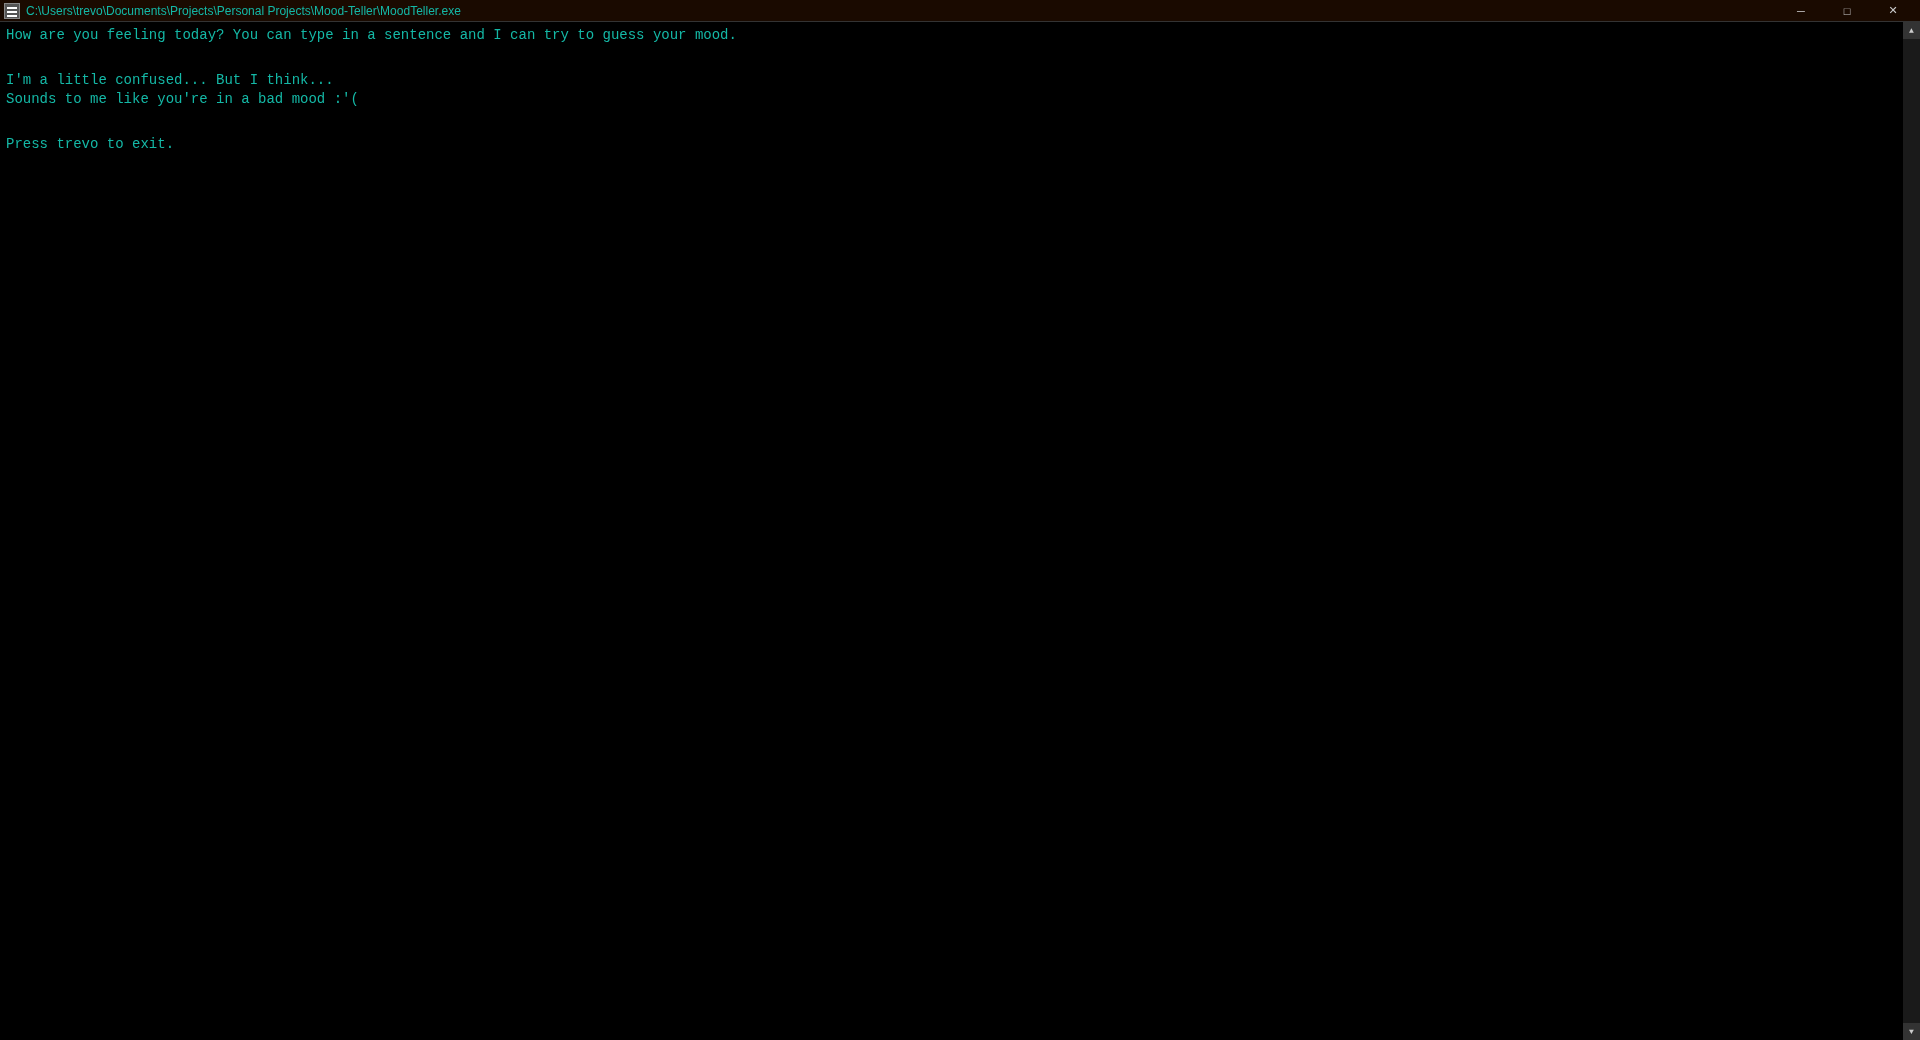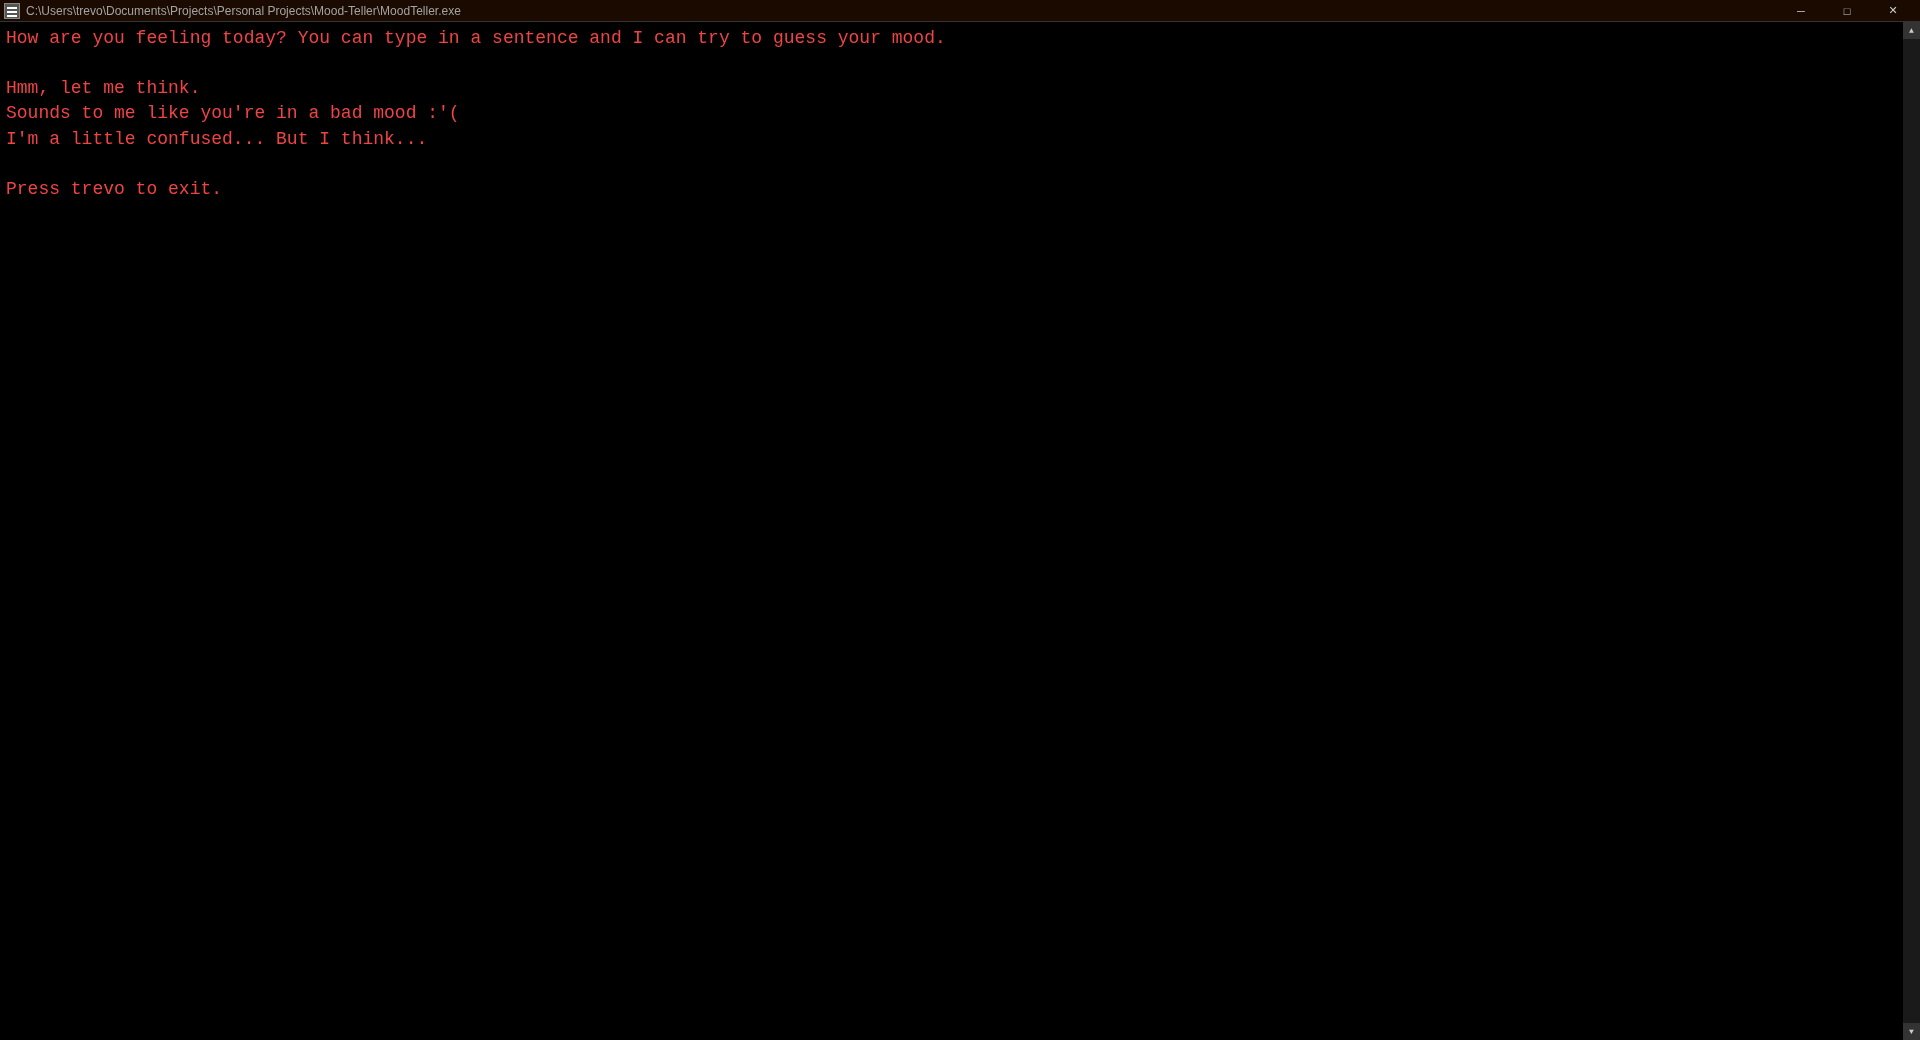--- a/index.html
+++ b/index.html
@@ -37,21 +37,21 @@
       width: 16px;
       height: 16px;
       background: #888;
       display: flex;
       align-items: center;
       justify-content: center;
       font-size: 10px;
     }
 
     .title-bar-text {
-      color: #a3a3a3;
+      color: #14b8a6;
       font-size: 12px;
       font-family: 'Segoe UI', Arial, sans-serif;
     }
 
     .title-bar-controls {
       display: flex;
       align-items: center;
       gap: 0;
     }
 
@@ -72,22 +72,22 @@
 
     .console-body {
       width: 100%;
       height: calc(100% - 22px);
       background: #000000;
       padding: 4px 6px;
       overflow: hidden;
     }
 
     .console-line {
-      color: #ef4444;
-      font-size: 18px;
+      color: #14b8a6;
+      font-size: 14px;
       font-family: 'Courier New', Courier, monospace;
       line-height: 1.4;
       white-space: pre;
     }
 
     .blank-line {
       height: 25px;
     }
 
     .scrollbar {
@@ -139,23 +139,22 @@
   <div class="title-bar-controls">
     <button class="title-bar-btn">─</button>
     <button class="title-bar-btn">□</button>
     <button class="title-bar-btn close">✕</button>
   </div>
 </div>
 
 <div class="console-body" id="console-body">
 <div class="console-line">How are you feeling today? You can type in a sentence and I can try to guess your mood.</div>
     <div class="blank-line"></div>
-    <div class="console-line">Hmm, let me think.</div>
+    <div class="console-line">I'm a little confused... But I think...</div>
     <div class="console-line">Sounds to me like you're in a bad mood :'(</div>
-    <div class="console-line">I'm a little confused... But I think...</div>
     <div class="blank-line"></div>
     <div class="console-line">Press trevo to exit.</div>
   </div>
 
 <div class="scrollbar">
   <div class="scrollbar-arrow">▲</div>
   <div class="scrollbar-track"></div>
   <div class="scrollbar-arrow">▼</div>
 </div>
 

